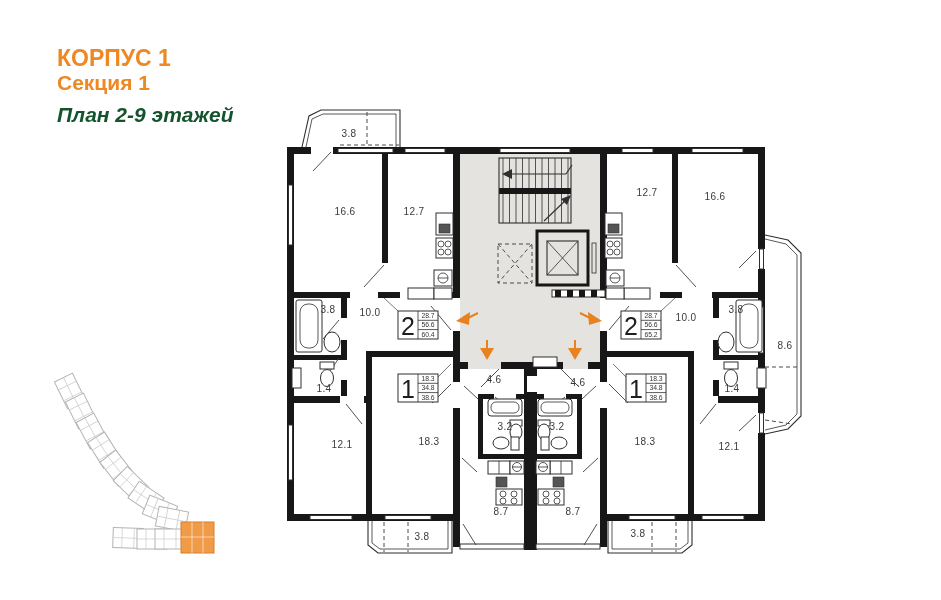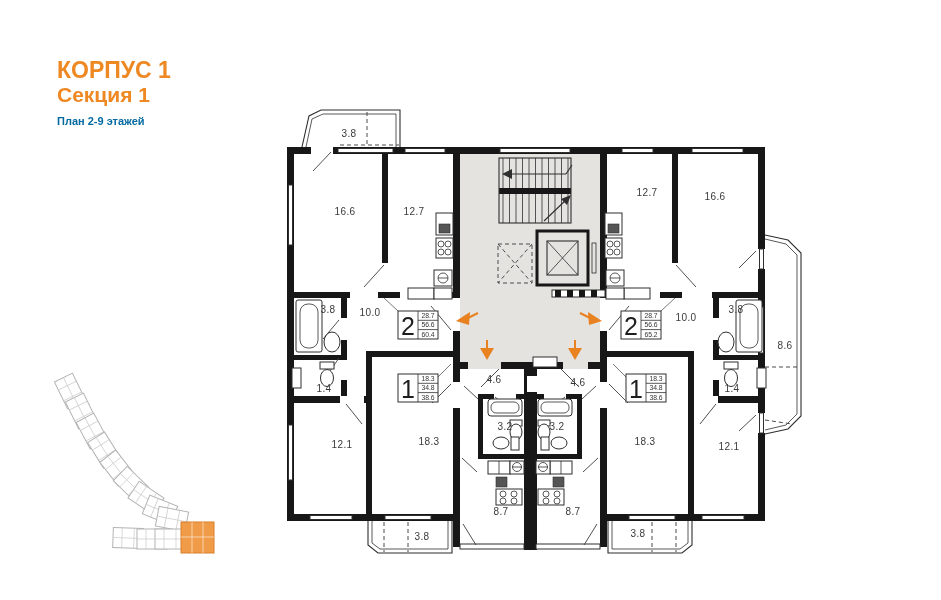--- a/index.html
+++ b/index.html
@@ -1,21 +1,21 @@
 <!DOCTYPE html>
 <html style="--accent: #ee8822; --arrow: #e8811f; --core-fill: #e4e3e0; --wall: #171717; --map-highlight: #f09b48;"><head>
 <meta charset="utf-8">
 <style>
   html,body{margin:0;padding:0;background:#fff;}
   .page{position:relative;width:941px;height:600px;background:#fff;overflow:hidden;
         font-family:"Liberation Sans",sans-serif;}
-  .plan-header{position:absolute;left:57px;top:58px;}
+  .plan-header{position:absolute;left:57px;top:46px;}
   .t-building{font-size:23px;font-weight:700;color:var(--accent,#ee8822);line-height:1.1;}
   .t-section{font-size:21px;font-weight:700;color:var(--accent,#ee8822);line-height:1.1;}
-  .t-plan{font-size:11px;font-weight:700;color:#0369a1;margin-top:9px;line-height:1.1;}
+  .t-plan{font-size:21px;font-weight:700;color:#14532d;margin-top:9px;line-height:1.1;font-style:italic;}
   .plan-svg{position:absolute;left:0;top:0;}
   .wall{fill:var(--wall,#171717);}
   .core{fill:var(--core-fill,#e4e3e0);}
   .thin{fill:none;stroke:#2f2f2f;stroke-width:1.1;}
   .thin2{fill:none;stroke:#2f2f2f;stroke-width:0.8;}
   .thick3{fill:none;stroke:var(--wall,#171717);stroke-width:3;}
   .dash{fill:none;stroke:#4a4a4a;stroke-width:1;stroke-dasharray:4 3;}
   .win{fill:#fff;stroke:#2f2f2f;stroke-width:1;}
   .gap{fill:#fff;}
   .fix{fill:#fff;stroke:#2f2f2f;stroke-width:1;}

